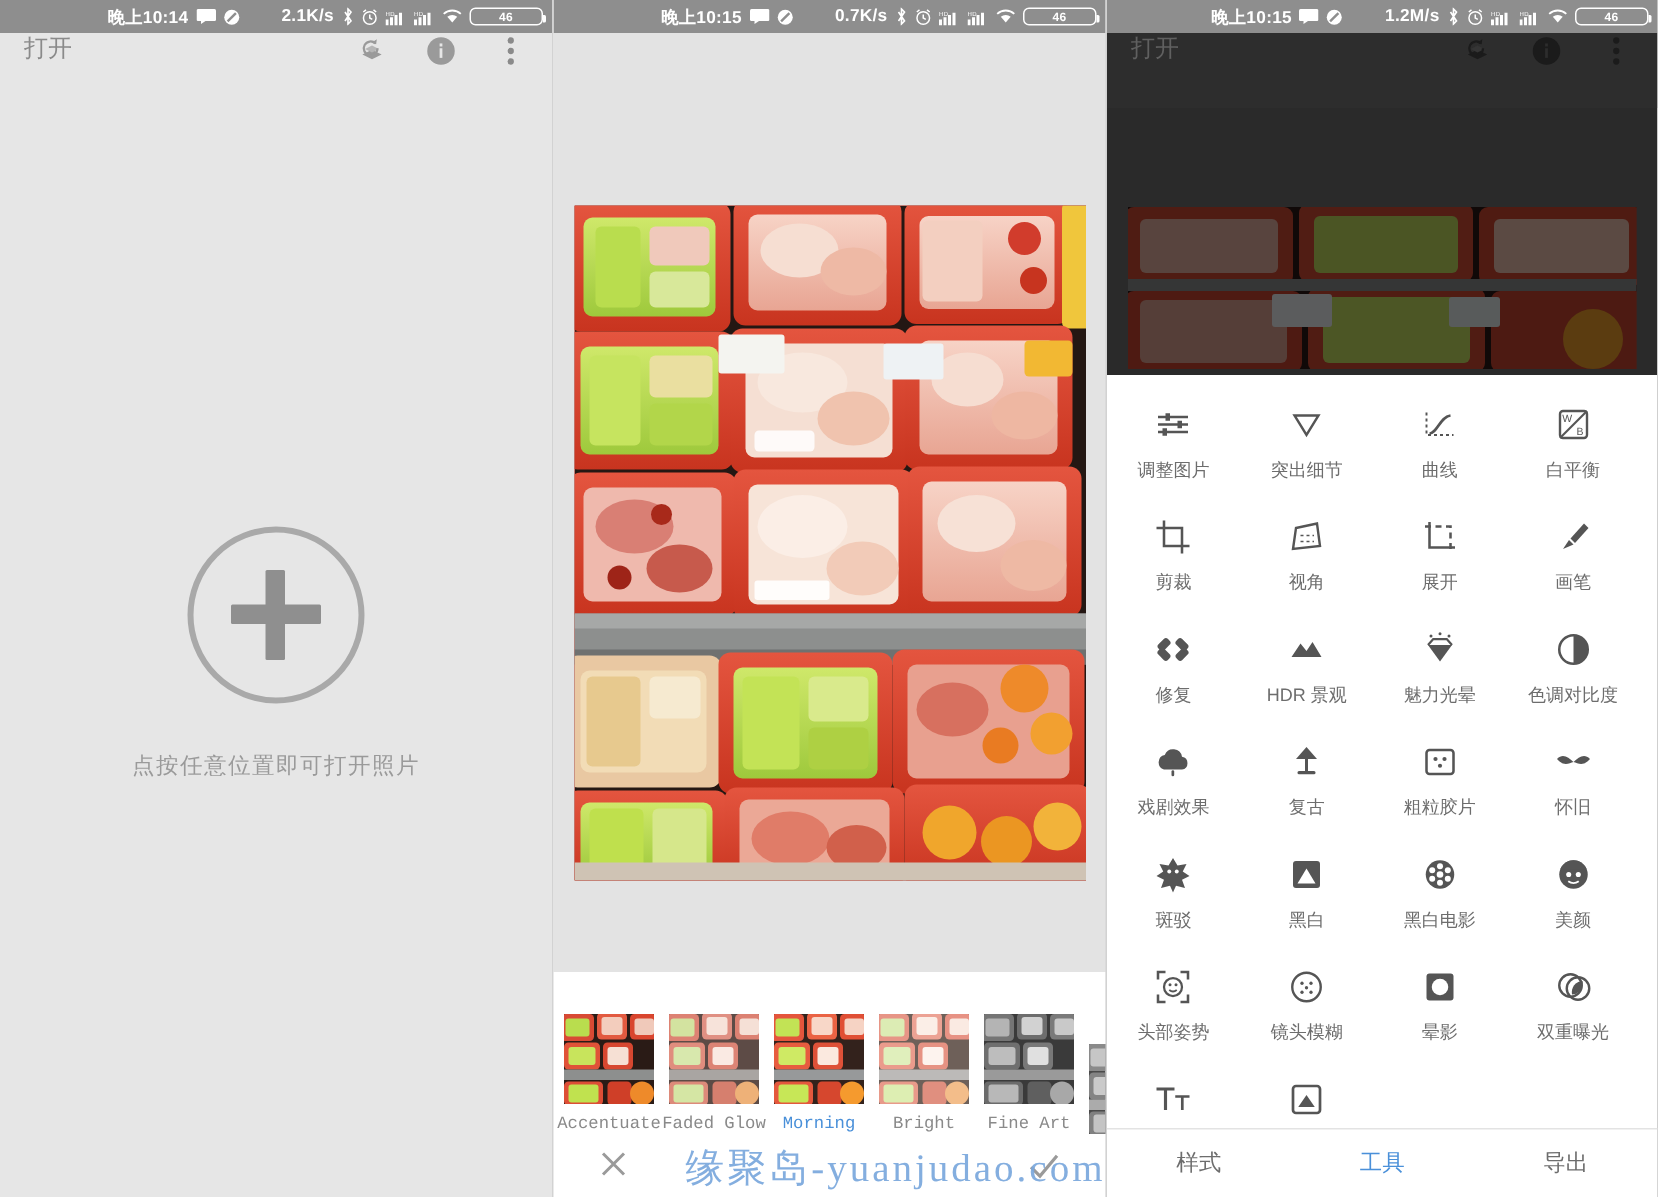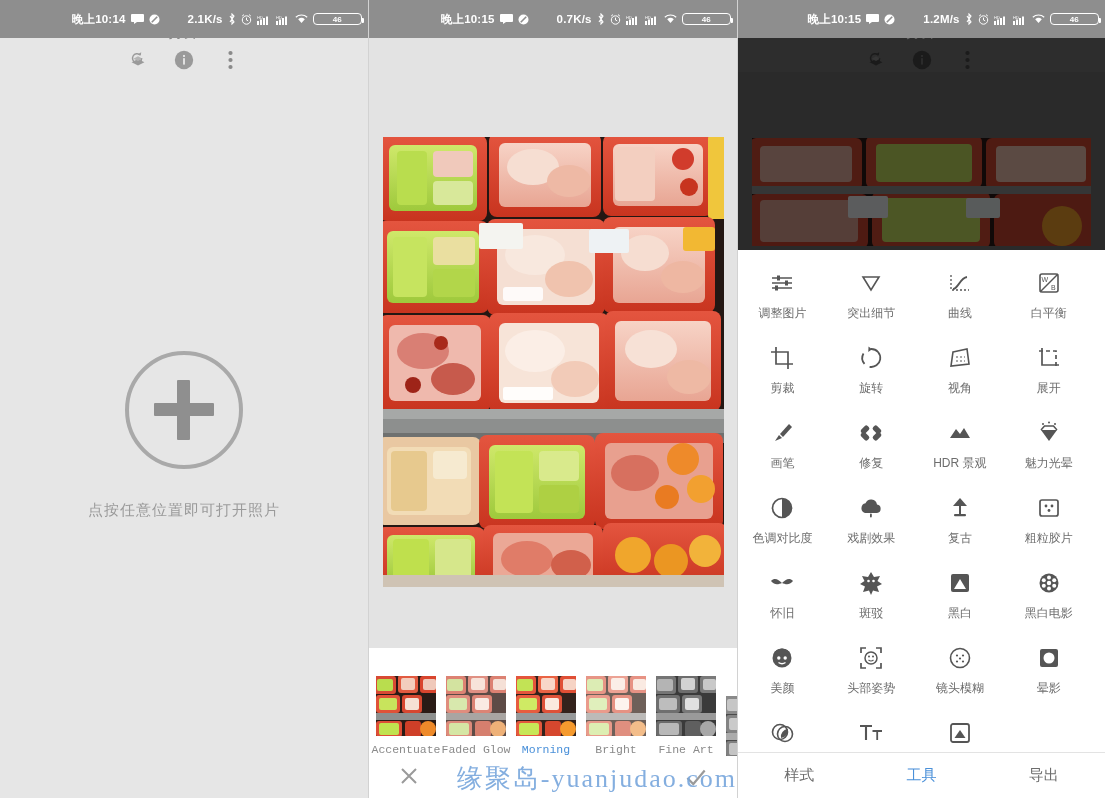--- a/index.html
+++ b/index.html
@@ -7,21 +7,21 @@
     width:1105px; height:798px;
     background:#fff;
     font-family:"Liberation Sans","DejaVu Sans",sans-serif;
     overflow:hidden;
   }
 
   .screen { position:relative; width:1105px; height:798px; display:flex; }
 
   
   .statusbar {
-    position:absolute; top:0; left:0; right:0; height:38px;
+    position:absolute; top:0; left:0; right:0; height:22px;
     display:flex; align-items:center; justify-content:center;
     gap:0; font-size:11.5px; color:#f2f2f2;
     letter-spacing:.2px; z-index:30;
   }
   .sb-light { background:#8e8e8e; }
   .sb-dark  { background:#8e8e8e; }
   .sb-inner { display:flex; align-items:center; width:100%; padding:0 6px; }
   .sb-left  { display:flex; align-items:center; gap:5px; flex:1; justify-content:flex-end; padding-right:14px;}
   .sb-right { display:flex; align-items:center; gap:5px; flex:1; justify-content:flex-start; padding-left:14px;}
   .sb-time { font-size:11.5px; color:#fff; font-weight:600; white-space:nowrap;}
@@ -40,21 +40,21 @@
 
   
   .panel { position:relative; height:798px; overflow:hidden; }
   .panel-left   { width:369px; background:#e6e6e6; border-right:1px solid #d2d2d2;}
   .panel-mid    { width:369px; background:#e3e3e3; border-right:1px solid #d2d2d2;}
   .panel-right  { width:367px; background:#2a2a2a; }
 
   
   .appbar {
     position:absolute; top:22px; left:0; right:0; height:50px;
-    display:flex; align-items:center; padding:0 16px; z-index:20;flex-direction:column;
+    display:flex; align-items:flex-start; padding:0 16px; z-index:20;
   }
   .appbar-light { background:#e6e6e6; }
   .appbar-dark  { background:#2d2d2d; }
   .appbar-title { font-size:16px; color:#8a8a8a; flex:1; }
   .appbar-dark .appbar-title { color:#606060; }
   .appbar-actions { display:flex; align-items:center; gap:22px; }
   .ab-ic { width:24px; height:24px; display:flex; align-items:center; justify-content:center; }
   .ab-ic svg { display:block; }
 
   
@@ -760,29 +760,20 @@
         <div class="tool">
           <div class="tool-ic">
             <svg width="26" height="26" viewBox="0 0 26 26">
                 <path d="M7 2 V19 H24" stroke="#555" stroke-width="1.7" fill="none"></path>
                 <path d="M2 7 H19 V24" stroke="#555" stroke-width="1.7" fill="none"></path>
               </svg>
           </div>
           <div class="tool-label">剪裁</div>
         </div>
 
-        <div class="tool">
-          <div class="tool-ic">
-            <svg width="26" height="26" viewBox="0 0 26 26">
-                <path d="M13 4 A9 9 0 1 1 5.5 8.5" stroke="#555" stroke-width="1.8" fill="none" stroke-dasharray="30 6"></path>
-                <path d="M10.5 1.5 L14 4.3 L10.3 7" fill="#555"></path>
-              </svg>
-          </div>
-          <div class="tool-label">旋转</div>
-        </div>
 
         <div class="tool">
           <div class="tool-ic">
             <svg width="26" height="26" viewBox="0 0 26 26">
                 <path d="M6 7 L20 4 L22 19 L4 21 Z" stroke="#555" stroke-width="1.6" fill="none"></path>
                 <path d="M9 12 h9 M9 16 h9" stroke="#555" stroke-width="1.1" stroke-dasharray="2 2"></path>
               </svg>
           </div>
           <div class="tool-label">视角</div>
         </div>

